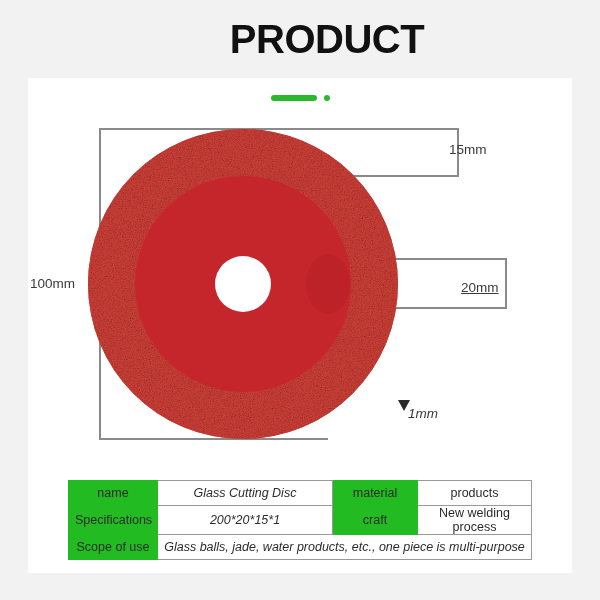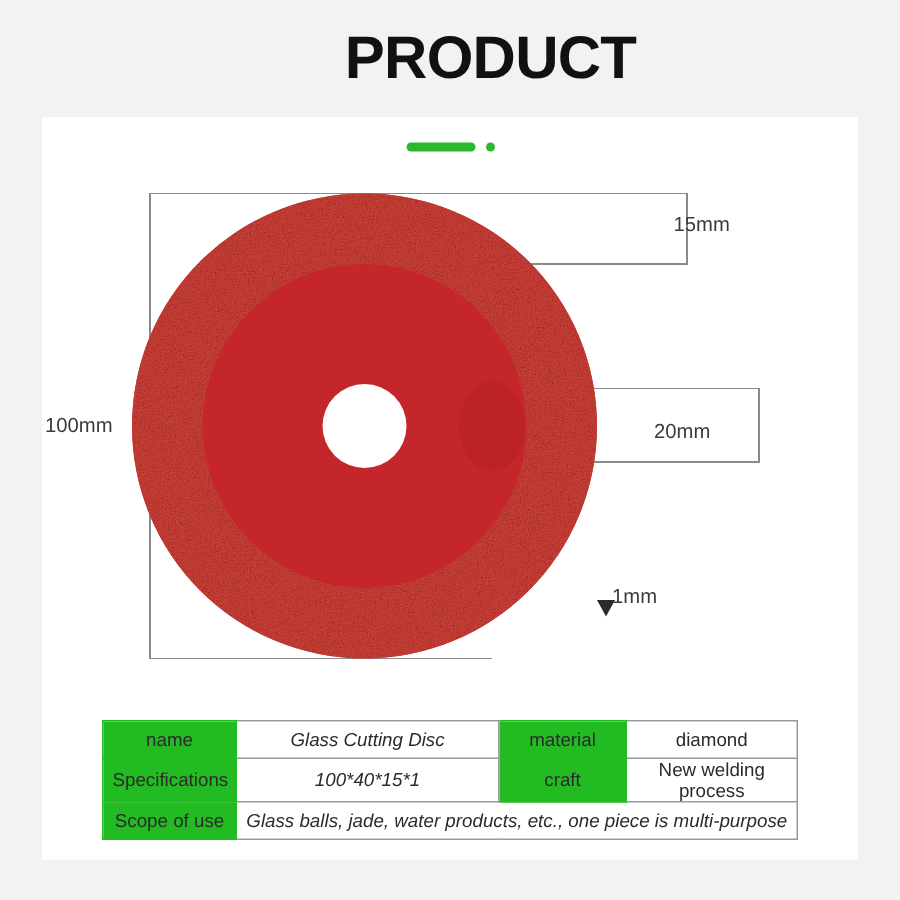--- a/index.html
+++ b/index.html
@@ -88,22 +88,22 @@
   }
   .dim-label {
     position: absolute;
     font-size: 13.5px;
     color: #3a3a3a;
     white-space: nowrap;
     font-family: "Liberation Sans", sans-serif;
   }
   .dim-100 { left: 2px;   top: 172px; text-align: center; }
   .dim-15  { left: 381px; top: 38px; margin-left: 40px;  }
-  .dim-20  { left: 408px; top: 176px; }
-  .dim-1   { left: 380px; top: 286px; }
+  .dim-20  { left: 433px; top: 176px; text-decoration: underline; }
+  .dim-1   { left: 380px; top: 302px; font-style: italic; }
 
   
   .spec-table {
     position: absolute;
     left: 40px;
     top: 402px;
     width: 464px;
     border-collapse: collapse;
     table-layout: fixed;
     padding-left: 20px;
@@ -190,25 +190,25 @@
     <span class="dim-label dim-20">20mm</span>
     <span class="dim-label dim-1">1mm</span>
   </div>
 
   <table class="spec-table">
     <tbody>
       <tr>
         <td class="key-cell" style="width:76px">name</td>
         <td class="val-left" style="width:162px">Glass Cutting Disc</td>
         <td class="key-cell" style="width:72px">material</td>
-        <td>diamond</td>
+        <td>products</td>
       </tr>
       <tr>
         <td class="key-cell">Specifications</td>
-        <td class="val-left">100*40*15*1</td>
+        <td class="val-left">200*20*15*1</td>
         <td class="key-cell">craft</td>
         <td>New welding process</td>
       </tr>
       <tr>
         <td class="key-cell">Scope of use</td>
         <td class="val-left" colspan="3">Glass balls, jade, water products, etc., one piece is multi-purpose</td>
       </tr>
     </tbody>
   </table>
 

